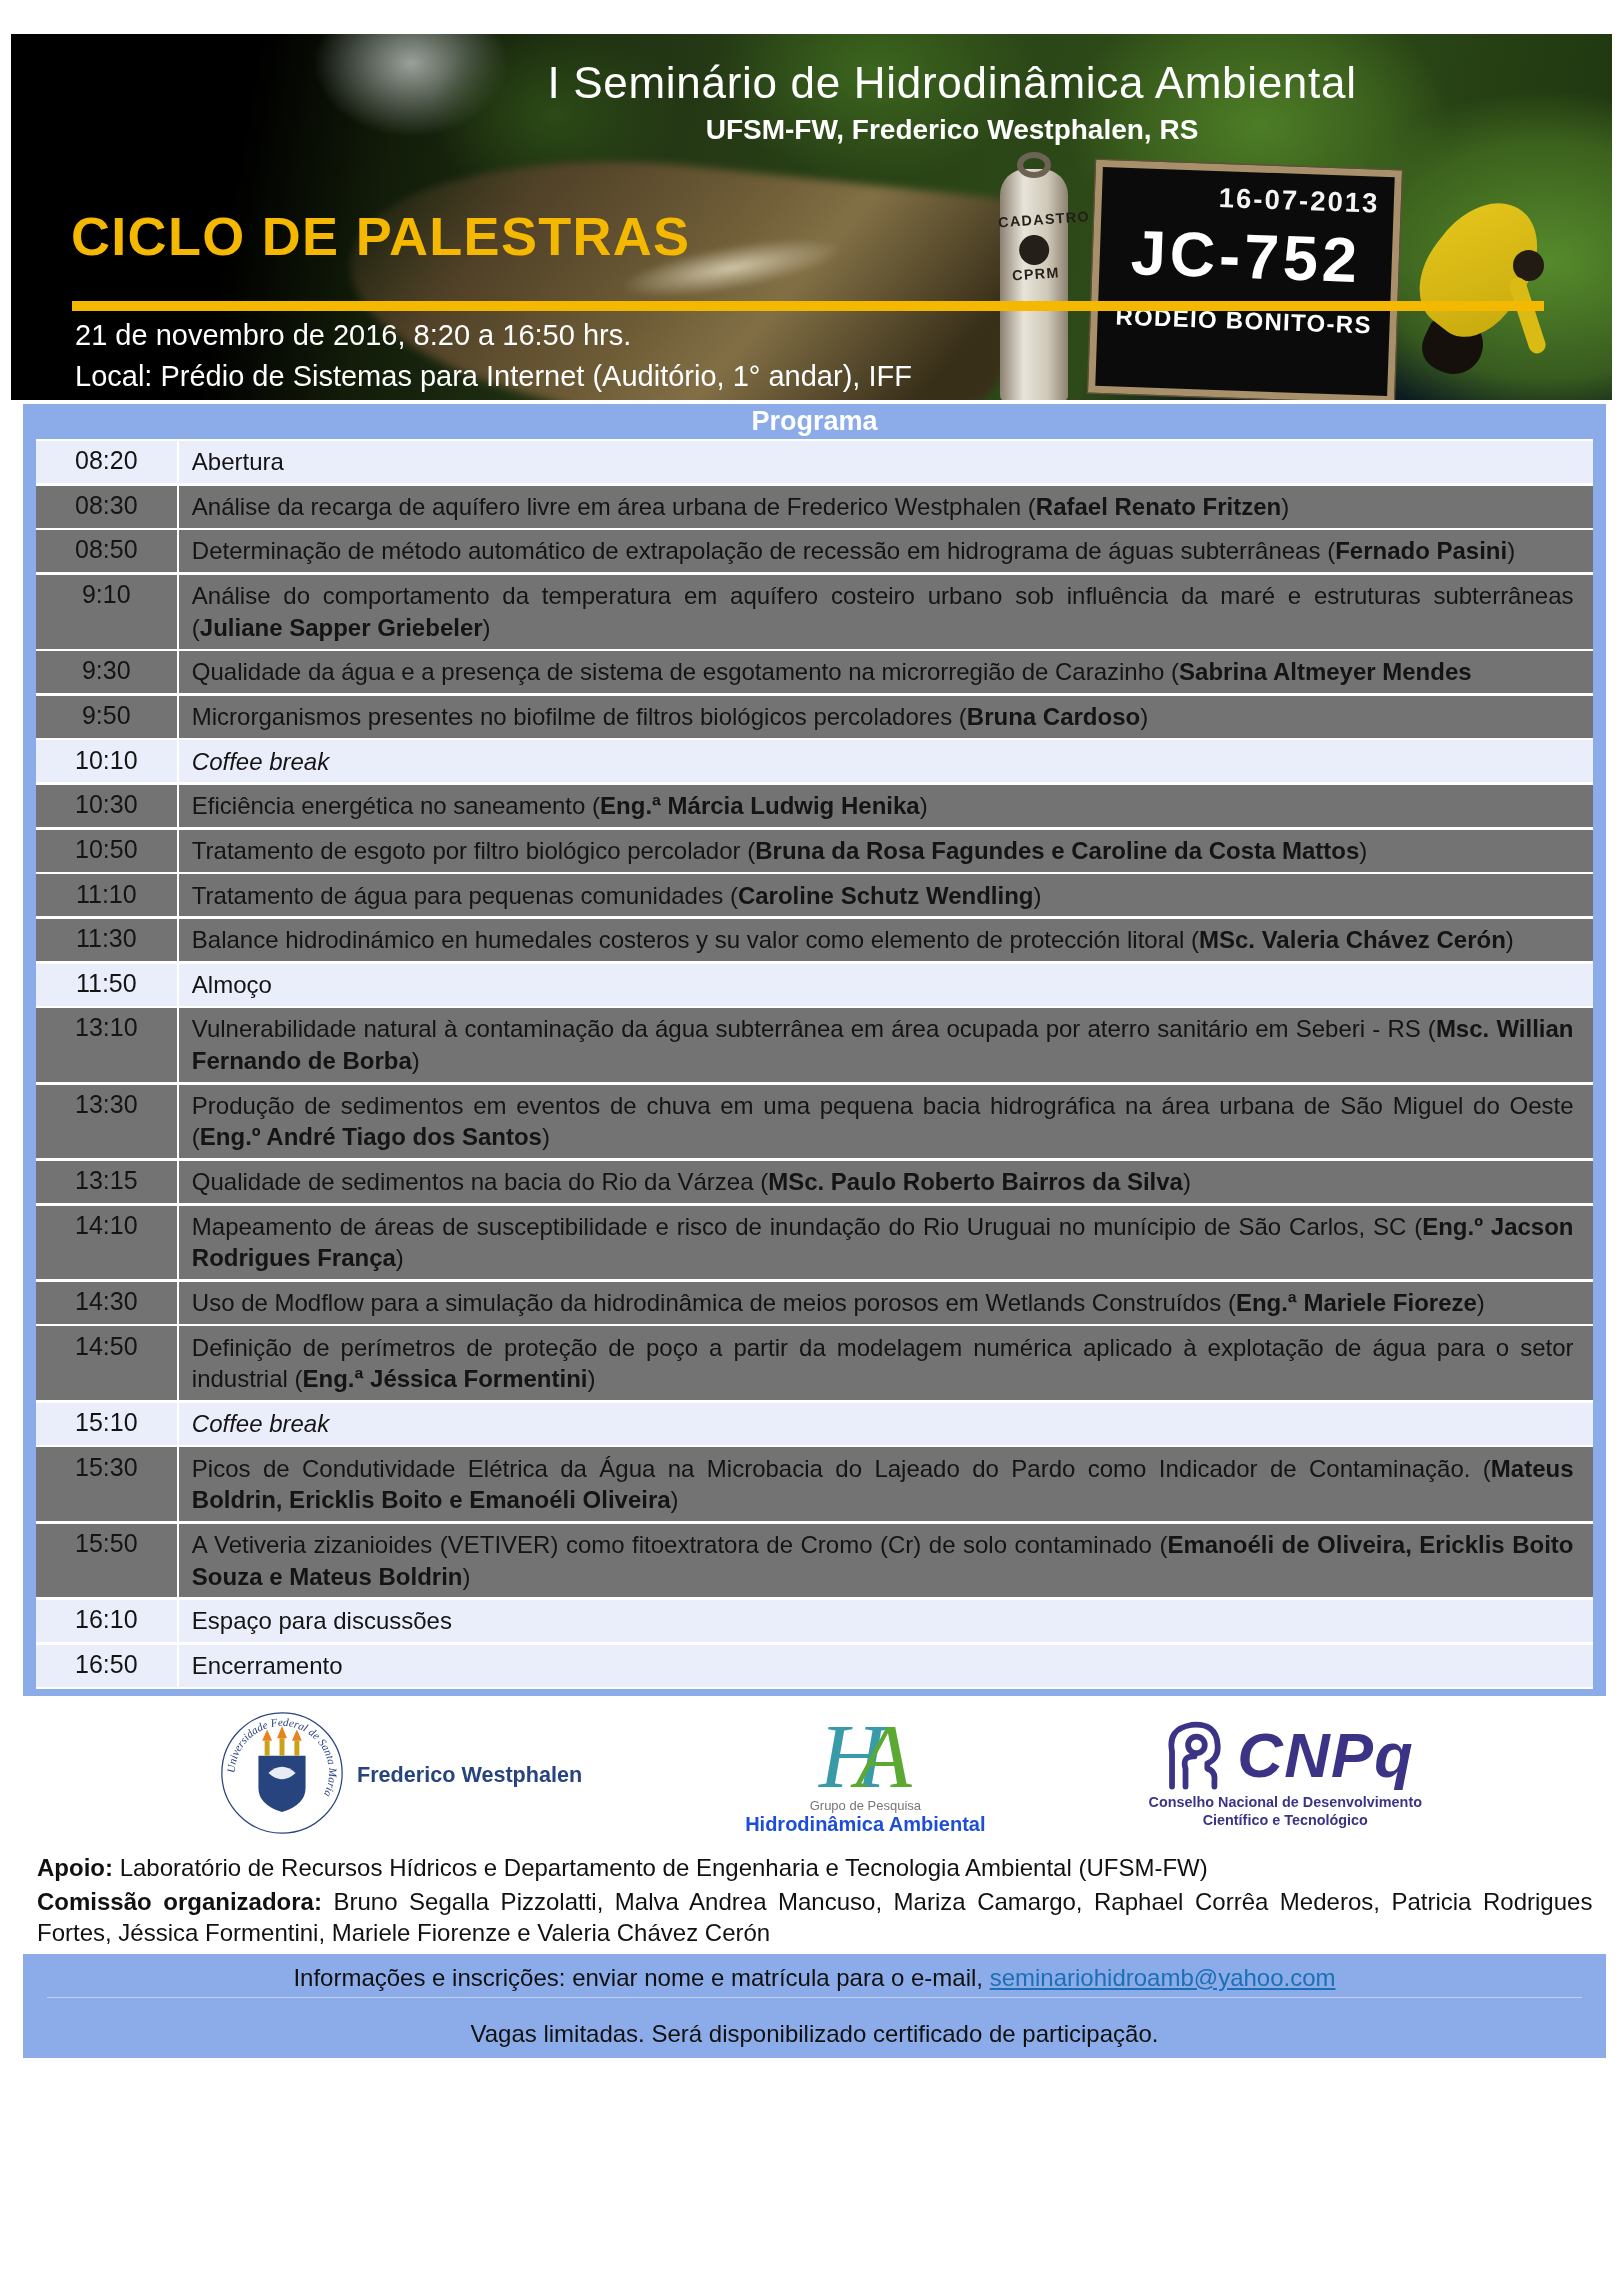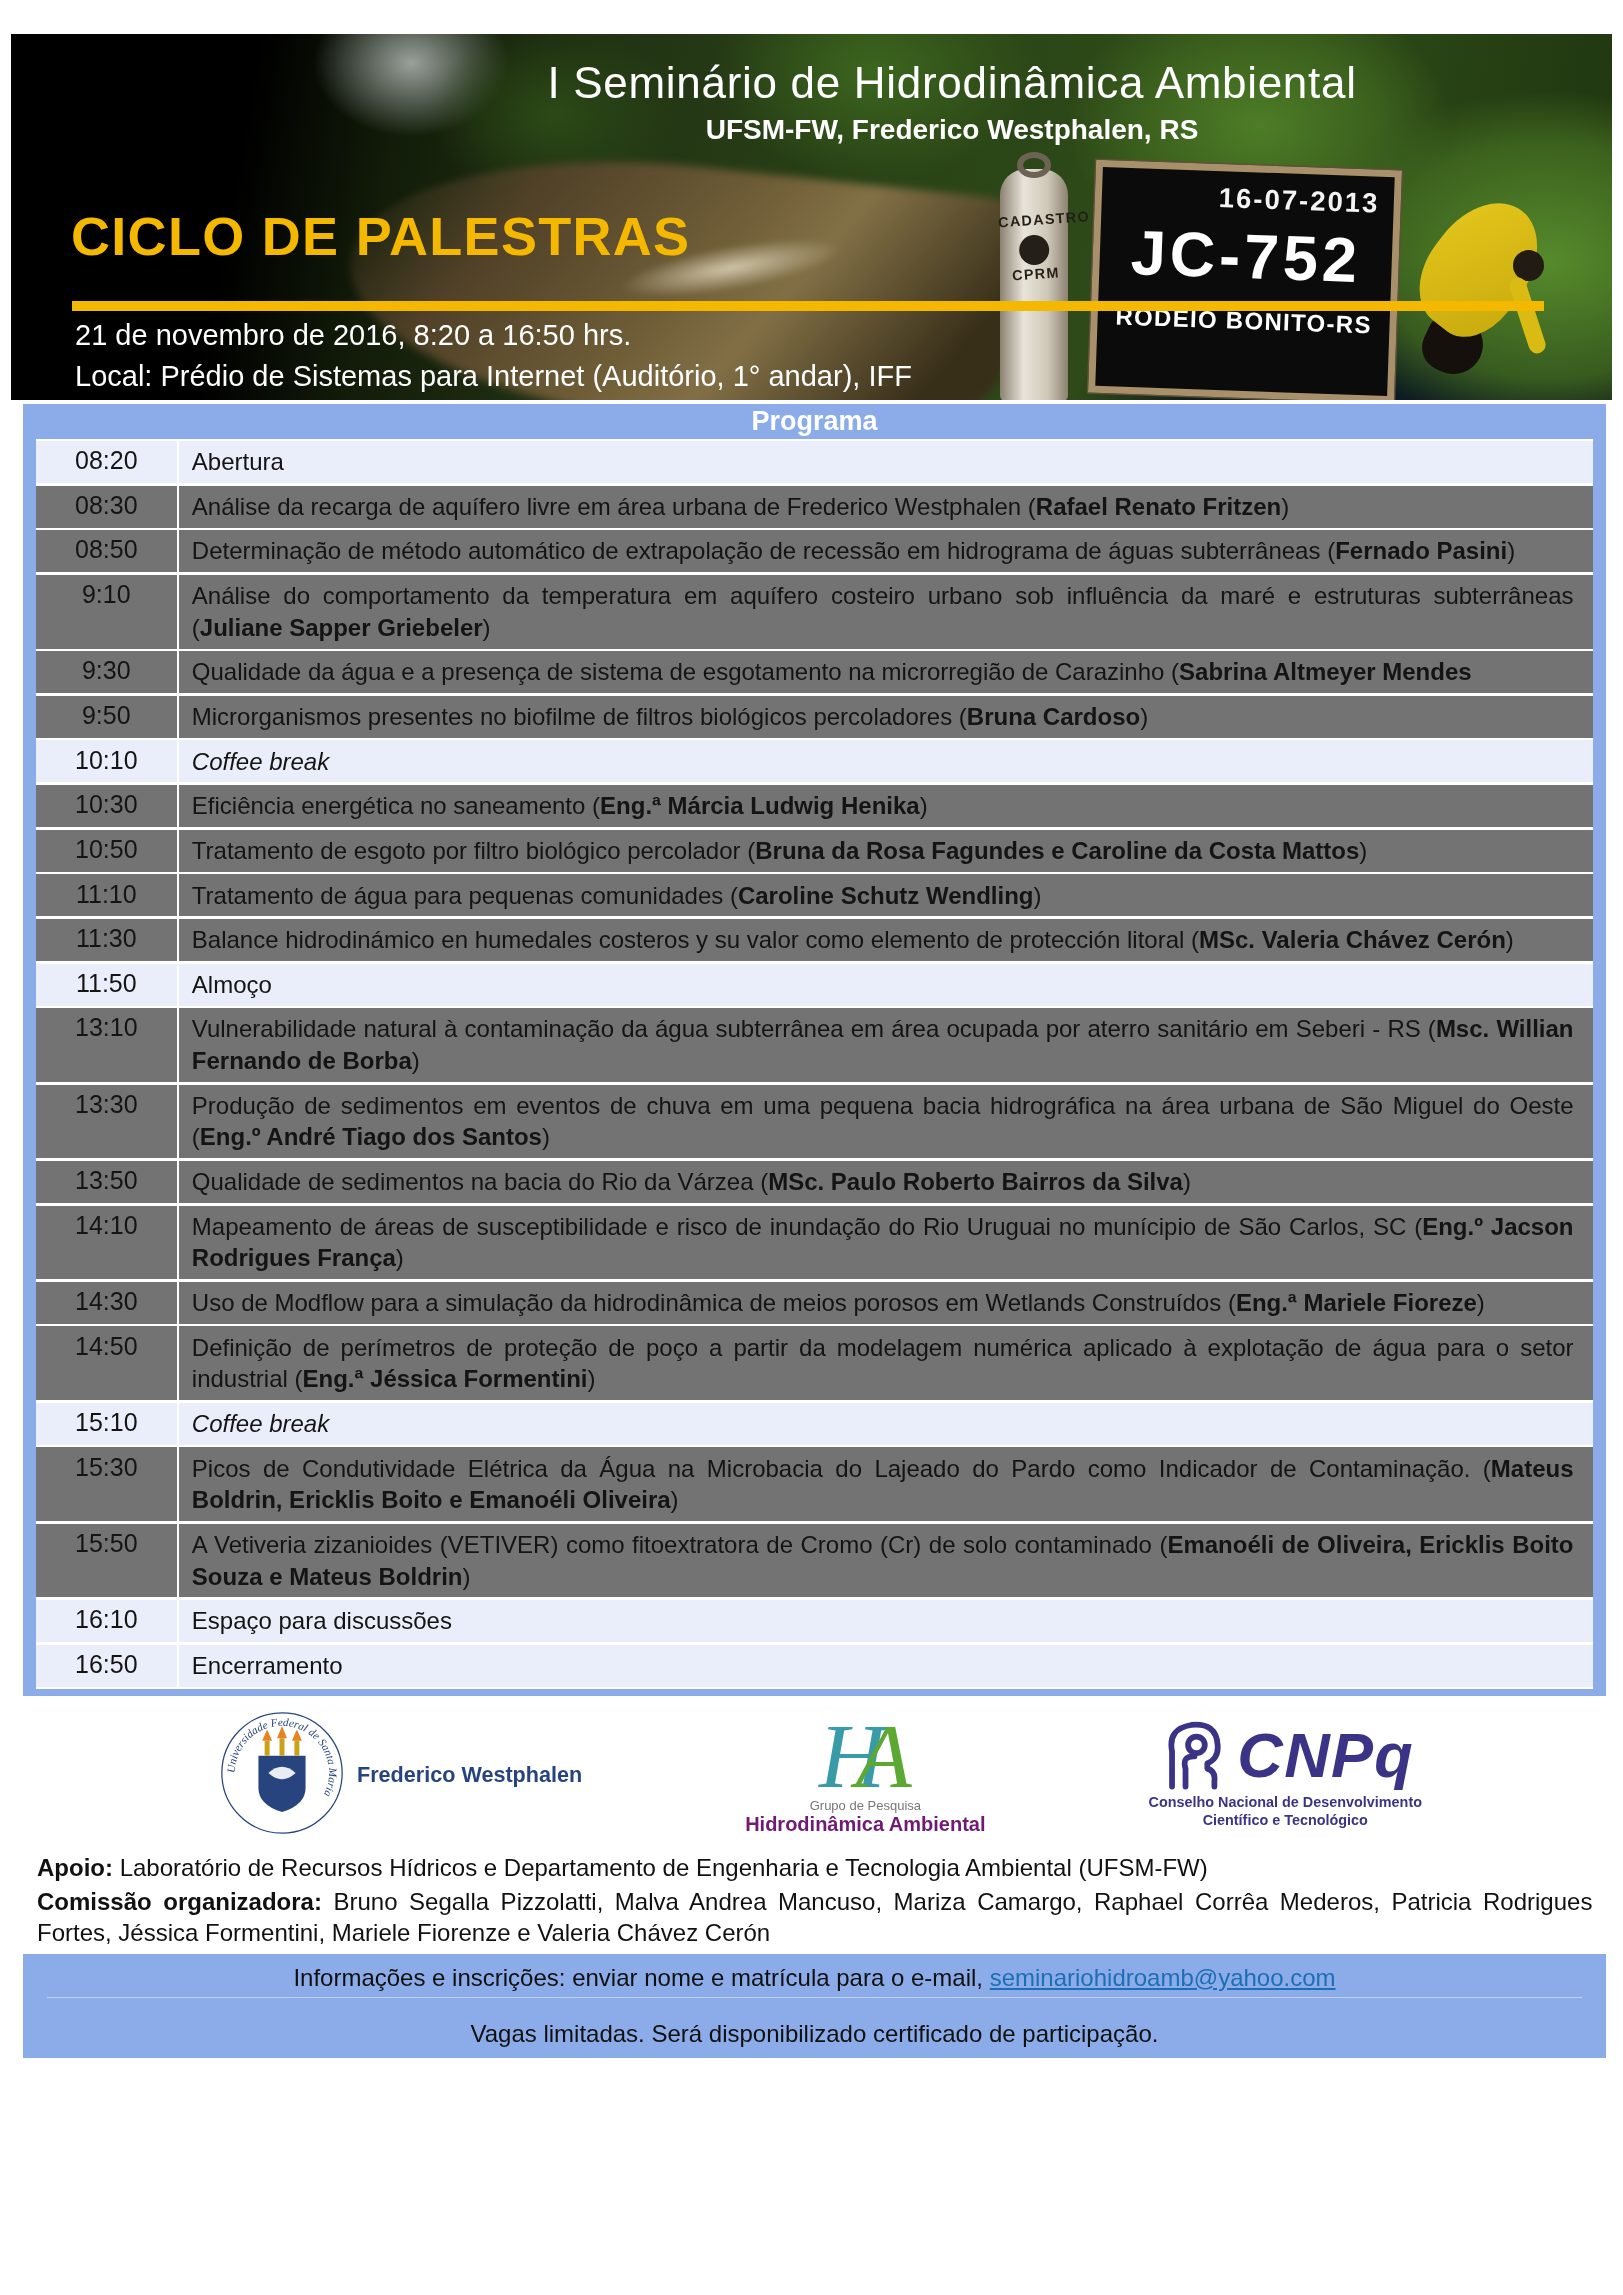--- a/index.html
+++ b/index.html
@@ -75,21 +75,21 @@
   
   .logos{display:flex;align-items:center;height:137px;margin-top:7.9px;}
   .logo-ufsm{display:flex;align-items:center;gap:13px;margin-left:209px;}
   .ufsm-wordmark{font-size:69px;color:#27447E;letter-spacing:2.6px;line-height:1;}
   .ufsm-campus{font-size:21.6px;font-weight:bold;color:#27447E;margin-top:3.9px;}
   .logo-ha{margin:0 auto;text-align:center;}
   .ha-monogram{font-family:"Liberation Serif",serif;font-style:italic;line-height:1;}
   .ha-h{font-size:92px;color:#3A9BA8;}
   .ha-a{font-size:92px;color:#5BA832;margin-left:-30px;}
   .ha-line1{font-size:13px;color:#777;margin-top:-3.9px;}
-  .ha-line2{font-size:20px;font-weight:bold;color:#701a75;}
+  .ha-line2{font-size:20px;font-weight:bold;color:#1d4ed8;}
   .logo-cnpq{margin-right:190px;text-align:center;}
   .cnpq-top{display:flex;align-items:center;gap:3.9px;justify-content:center;}
   .cnpq-wordmark{font-size:63px;font-weight:bold;font-style:italic;color:#3B3486;letter-spacing:1.3px;}
   .cnpq-line{font-size:14.4px;font-weight:bold;color:#3B3486;line-height:1.25;}
   
   .footer{margin:10.5px 19.6px 0 26px;font-size:24px;line-height:1.3;}
   .footer p{margin:0 0 2.6px 0;text-align:justify;}
   .label{font-weight:bold;}
   .info-bar{margin:6.5px 5.9px 0 11.8px;background:#8CACE9;text-align:center;padding:9.2px 0 10.5px;}
   .info-line1{font-size:24px;color:#101010;}
@@ -189,21 +189,21 @@
         </div>
         <div class="row">
           <div class="time">13:10</div>
           <div class="desc"><span>Vulnerabilidade natural à contaminação da água subterrânea em área ocupada por aterro sanitário em Seberi - RS (</span><span class="b">Msc. Willian Fernando de Borba</span><span>)</span></div>
         </div>
         <div class="row">
           <div class="time">13:30</div>
           <div class="desc"><span>Produção de sedimentos em eventos de chuva em uma pequena bacia hidrográfica na área urbana de São Miguel do Oeste (</span><span class="b">Eng.º André Tiago dos Santos</span><span>)</span></div>
         </div>
         <div class="row">
-          <div class="time">13:50</div>
+          <div class="time">13:15</div>
           <div class="desc"><span>Qualidade de sedimentos na bacia do Rio da Várzea (</span><span class="b">MSc. Paulo Roberto Bairros da Silva</span><span>)</span></div>
         </div>
         <div class="row">
           <div class="time">14:10</div>
           <div class="desc"><span>Mapeamento de áreas de susceptibilidade e risco de inundação do Rio Uruguai no munícipio de São Carlos, SC (</span><span class="b">Eng.º Jacson Rodrigues França</span><span>)</span></div>
         </div>
         <div class="row">
           <div class="time">14:30</div>
           <div class="desc"><span>Uso de Modflow para a simulação da hidrodinâmica de meios porosos em Wetlands Construídos (</span><span class="b">Eng.ª Mariele Fioreze</span><span>)</span></div>
         </div>

